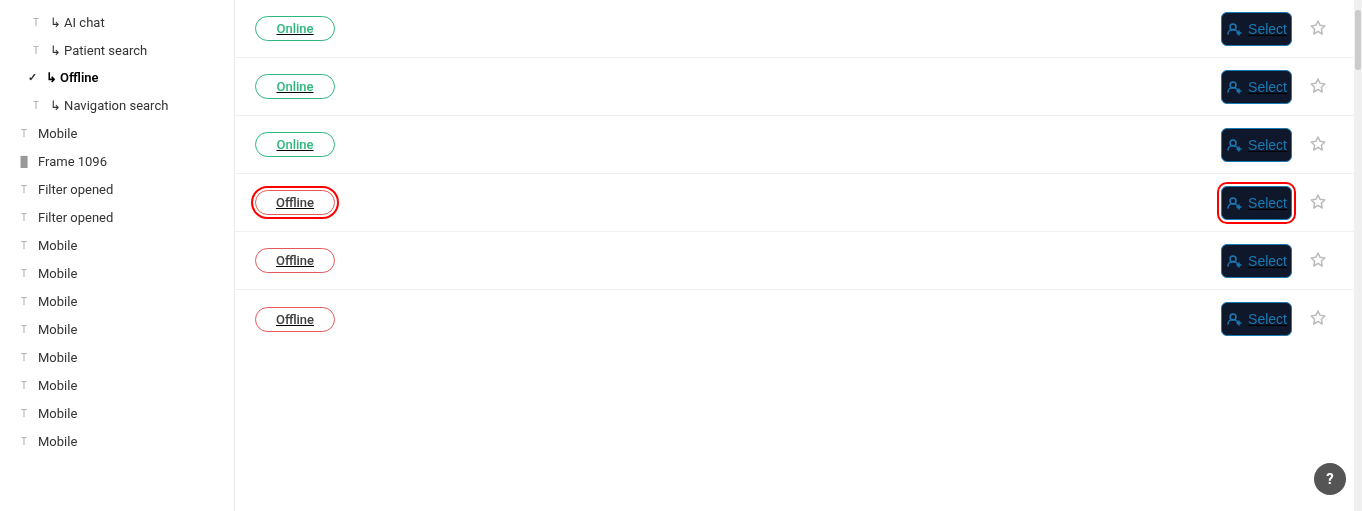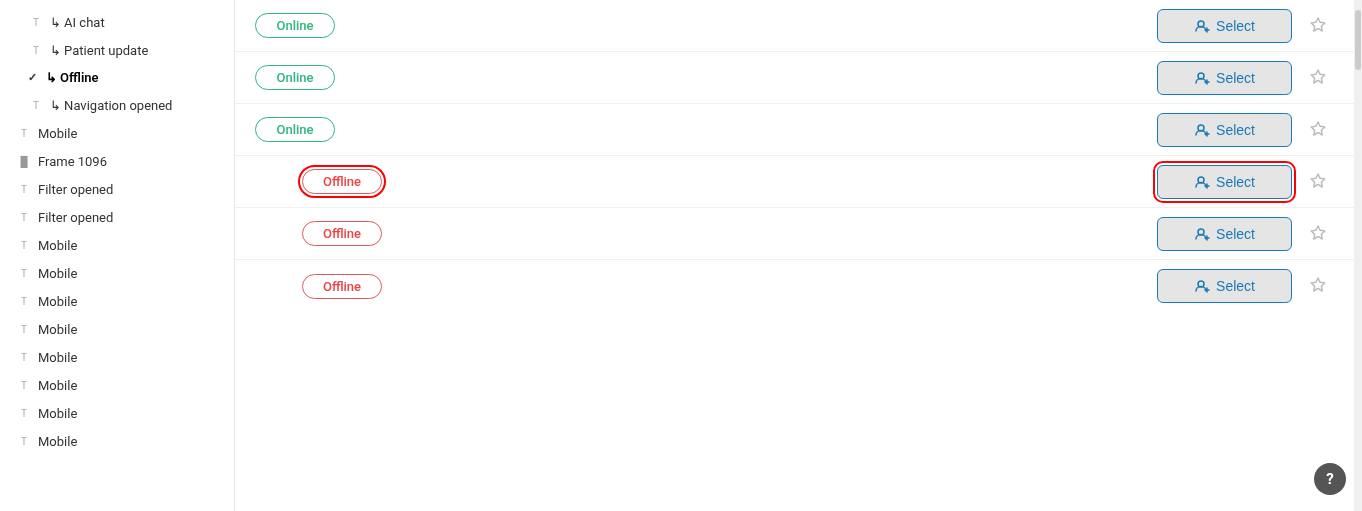--- a/index.html
+++ b/index.html
@@ -57,62 +57,62 @@
       background: #fff;
       overflow-y: auto;
       height: 100%;
     }
 
     .row {
       display: flex;
       align-items: center;
       border-bottom: 1px solid #f0f0f0;
       padding: 0 20px;
-      height: 52px;
+      height: 58px;
       position: relative;
+      text-decoration: underline;
     }
     .row:last-child { border-bottom: none; }
 
     .status-badge {
       display: inline-flex;
       align-items: center;
       justify-content: center;
       padding: 4px 14px;
       border-radius: 20px;
       font-size: 13px;
       font-weight: 500;
       min-width: 80px;
     }
     .status-online {
       color: #2eb87e;
       border: 1.5px solid #2eb87e;
       background: transparent;
     }
     .status-offline {
-      color: #ef4444;
+      color: #404040;
       border: 1.5px solid #e05a5a;
       background: transparent;
-      margin-left: 47px;
     }
 
     .row-actions {
       display: flex;
       align-items: center;
       gap: 10px;
       margin-left: auto;
     }
 
     .select-btn {
       display: inline-flex;
       align-items: flex-start;
       gap: 6px;
-      padding: 8px 36px;
+      padding: 8px 4px;
       border: 1.5px solid #1a7ab5;
       border-radius: 6px;
-      background: #e5e5e5;
+      background: #0f172a;
       color: #1a7ab5;
       font-size: 14px;
       font-weight: 500;
       cursor: pointer;
       white-space: nowrap;
     }
 
     .star-btn {
       width: 32px;
       height: 32px;
@@ -193,29 +193,29 @@
 <div class="layout">
 
   <div class="sidebar">
     <div class="sidebar-section" id="sidebar-list">
     <div class="sidebar-item indented">
           <span class="icon" style="font-size:10px;color:#aaa;">T</span>
           <span>↳ AI chat</span>
         </div>
         <div class="sidebar-item indented">
           <span class="icon" style="font-size:10px;color:#aaa;">T</span>
-          <span>↳ Patient update</span>
+          <span>↳ Patient search</span>
         </div>
         <div class="sidebar-item indented active">
           <span class="check-icon">✓</span>
           <span>↳ Offline</span>
         </div>
         <div class="sidebar-item indented">
           <span class="icon" style="font-size:10px;color:#aaa;">T</span>
-          <span>↳ Navigation opened</span>
+          <span>↳ Navigation search</span>
         </div>
         <div class="sidebar-item">
           <span class="icon" style="font-size:10px;color:#aaa;">T</span>
           <span>Mobile</span>
         </div>
         <div class="sidebar-item">
           <span class="icon" style="color:#999;font-size:10px;">▐▌</span>
           <span>Frame 1096</span>
         </div>
         <div class="sidebar-item">

